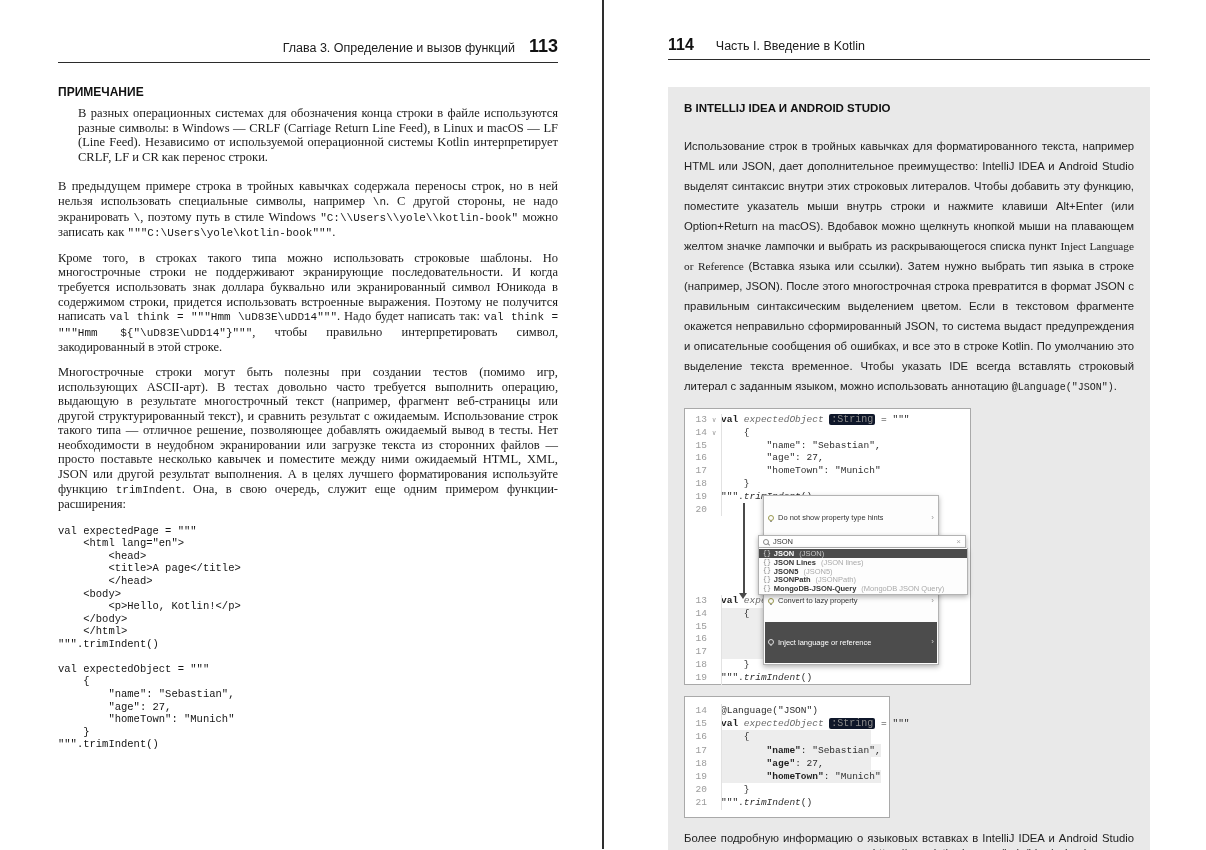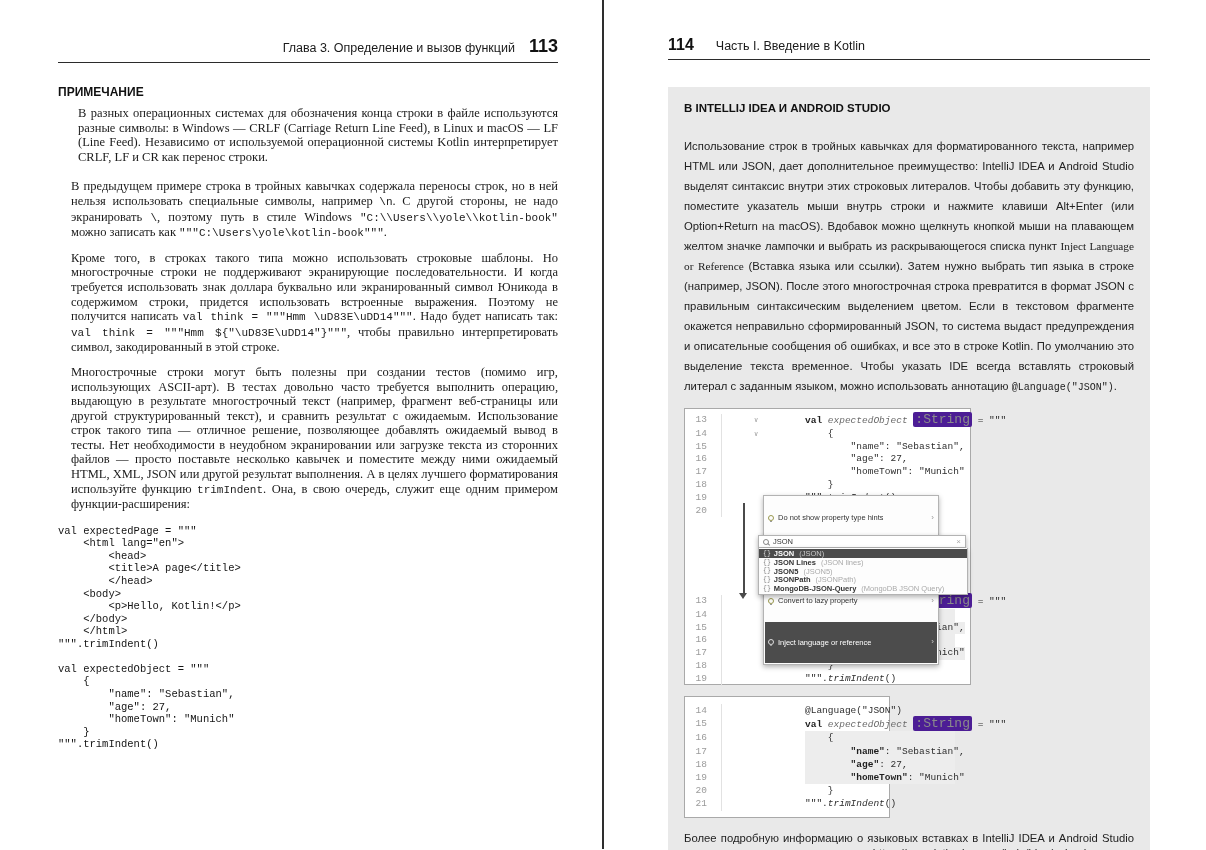--- a/index.html
+++ b/index.html
@@ -10,21 +10,21 @@
 
   
   .page-left{position:absolute;left:58px;top:36px;width:500px;}
   .lp-header{display:flex;justify-content:flex-end;align-items:baseline;gap:14px;
              border-bottom:1.5px solid #2b2b2b;padding-bottom:5px;}
   .lh-title{font-family:"Liberation Sans",sans-serif;font-size:12.5px;color:#1a1a1a;}
   .lh-num{font-family:"Liberation Sans",sans-serif;font-size:18px;font-weight:bold;color:#111;}
   .note{margin-top:22px;}
   .note-label{font-family:"Liberation Sans",sans-serif;font-weight:bold;font-size:12px;color:#111;}
   .note-text{margin:7px 0 0 20px;font-size:12.5px;line-height:14.6px;text-align:justify;}
-  .body-para{margin:10px 0 0 13px;font-size:12.5px;line-height:14.6px;text-align:justify;}
+  .body-para{margin:10px 0 0 0;font-size:12.5px;line-height:14.6px;text-align:justify;}
   .body-para:first-of-type{margin-top:15px;}
   .mono{font-family:"Liberation Mono","DejaVu Sans Mono",monospace;font-size:11px;}
   .code-block{margin:13px 0 0 0;font-family:"Liberation Mono","DejaVu Sans Mono",monospace;
               font-size:10.5px;line-height:12.55px;color:#141414;white-space:pre;}
 
   
   .page-right{position:absolute;left:668px;top:36px;width:482px;}
   .rp-header{display:flex;align-items:baseline;gap:22px;
              border-bottom:1.5px solid #2b2b2b;padding-bottom:5px;}
   .rh-num{font-family:"Liberation Sans",sans-serif;font-size:16px;font-weight:bold;color:#111;}
@@ -44,28 +44,28 @@
   .shot1{position:relative;margin-top:10px;width:287px;height:277px;}
   .shot2{position:relative;margin-top:11px;width:206px;height:122px;padding-top:7px;}
 
   .ide-code{position:relative;font-family:"Liberation Mono","DejaVu Sans Mono",monospace;
             font-size:9.5px;line-height:12.8px;color:#2e2e2e;}
   .ide-code::before{content:"";position:absolute;left:36px;top:0;bottom:0;width:1px;background:#e2e2e2;}
   .ide-top{padding-top:5px;}
   .ide-top::before{top:5px;}
   .ide-bottom{position:absolute;left:0;top:186px;right:0;}
   .shot2 .ide-code{line-height:13.2px;}
-  .ide-line{display:flex;gap:42px;}
+  .ide-line{display:flex;}
   .ln{width:22px;text-align:right;color:#9b9b9b;flex:none;}
   .fold{width:14px;text-align:center;color:#9b9b9b;font-size:7px;flex:none;}
   .lc{white-space:pre;}
   .lc.hl{background:#ededed;display:inline-block;min-width:150px;}
   .k{font-weight:bold;color:#1f1f1f;}
   .v{font-style:italic;color:#6b6b6b;}
-  .h{background:#4c1d95;color:#8b8b8b;border-radius:2px;padding:0 2px;font-size:13px;}
+  .h{background:#0f172a;color:#8b8b8b;border-radius:2px;padding:0 2px;font-size:10px;}
   .i{font-style:italic;}
 
   
   .flow-arrow{position:absolute;left:54px;top:94px;width:10px;height:96px;}
   .arrow-line{position:absolute;left:4px;top:0;bottom:5px;width:1.5px;background:#4a4a4a;}
   .arrow-head{position:absolute;left:0;bottom:0;width:0;height:0;
               border-left:4.5px solid transparent;border-right:4.5px solid transparent;
               border-top:6px solid #4a4a4a;}
 
   

